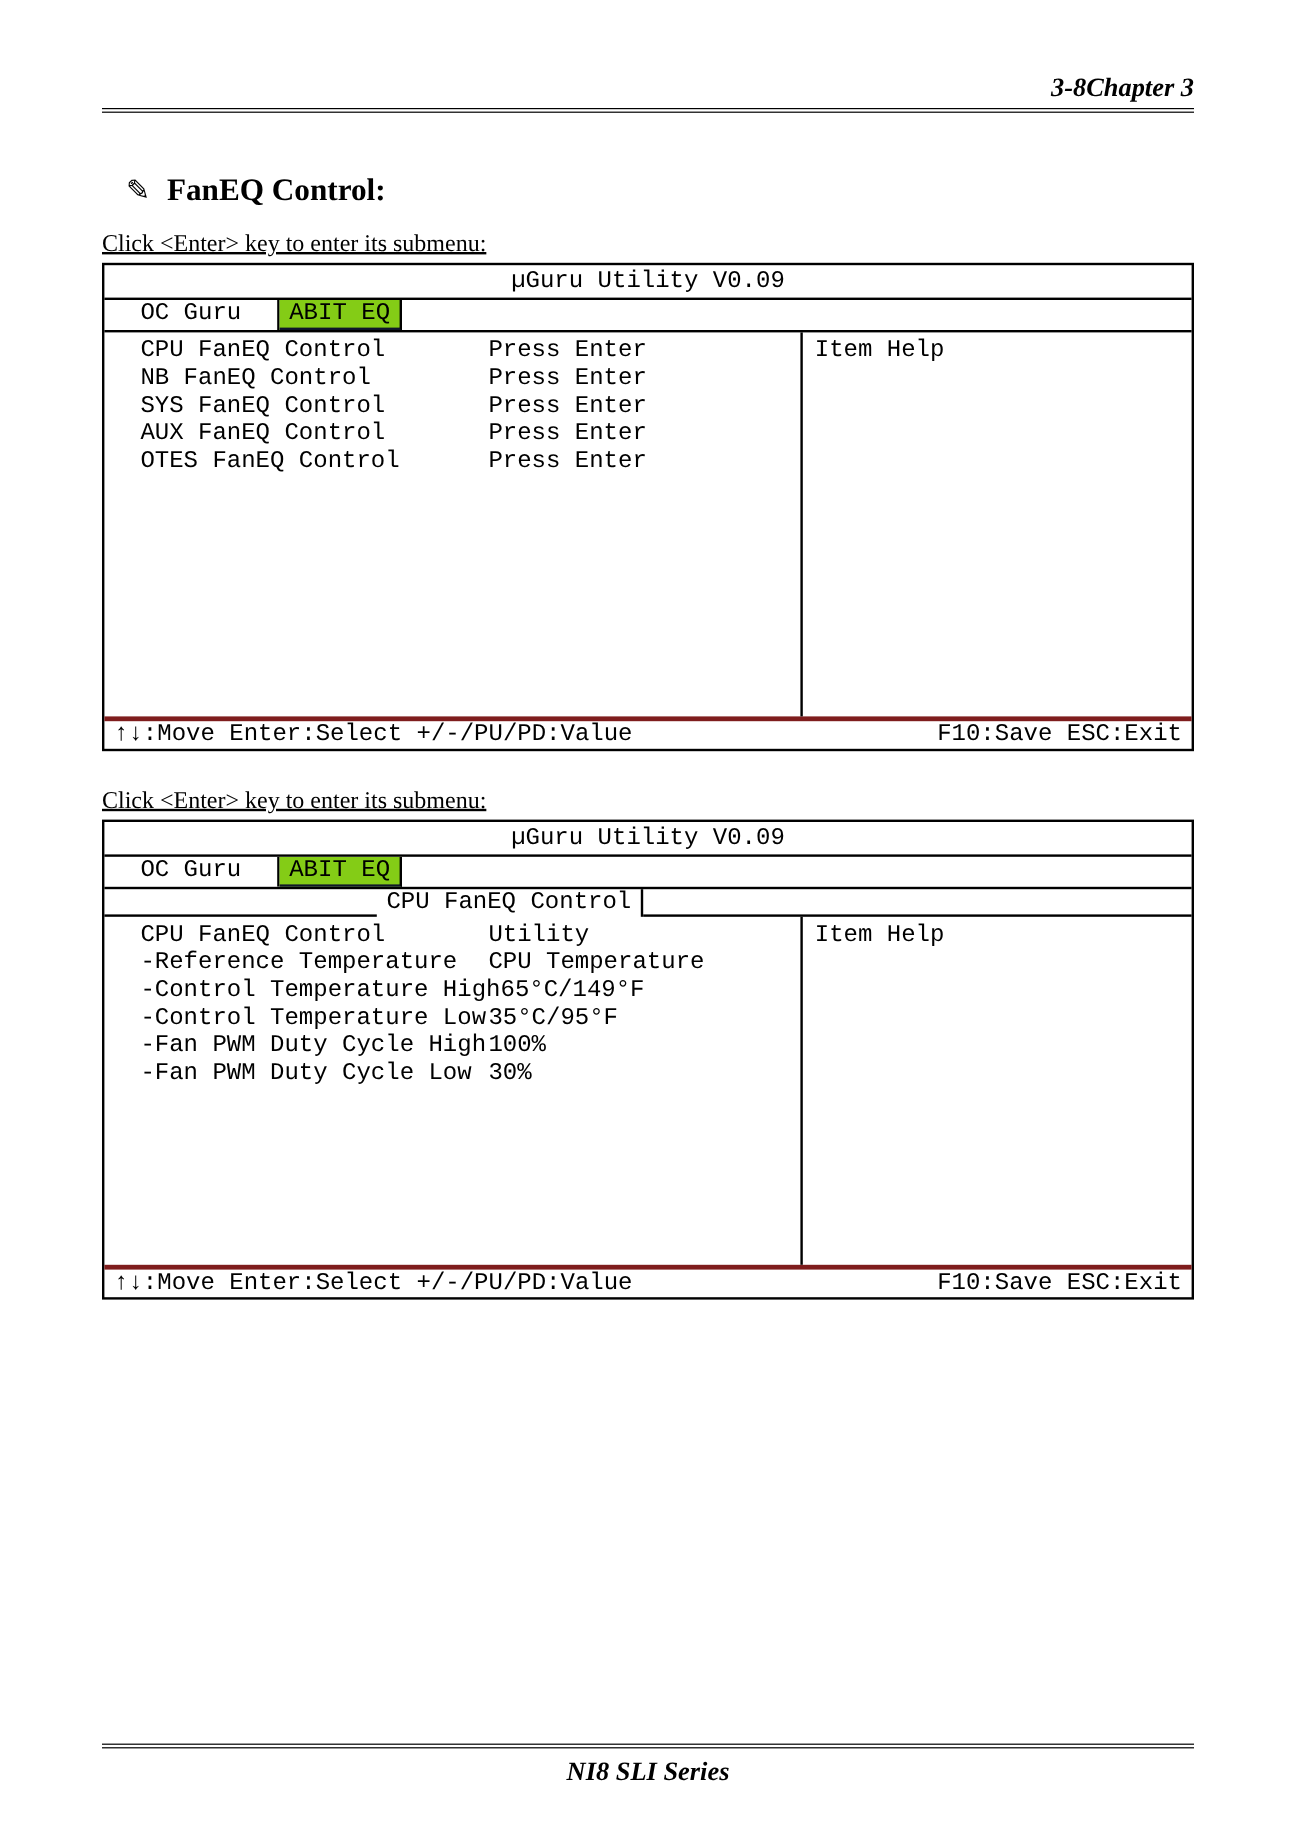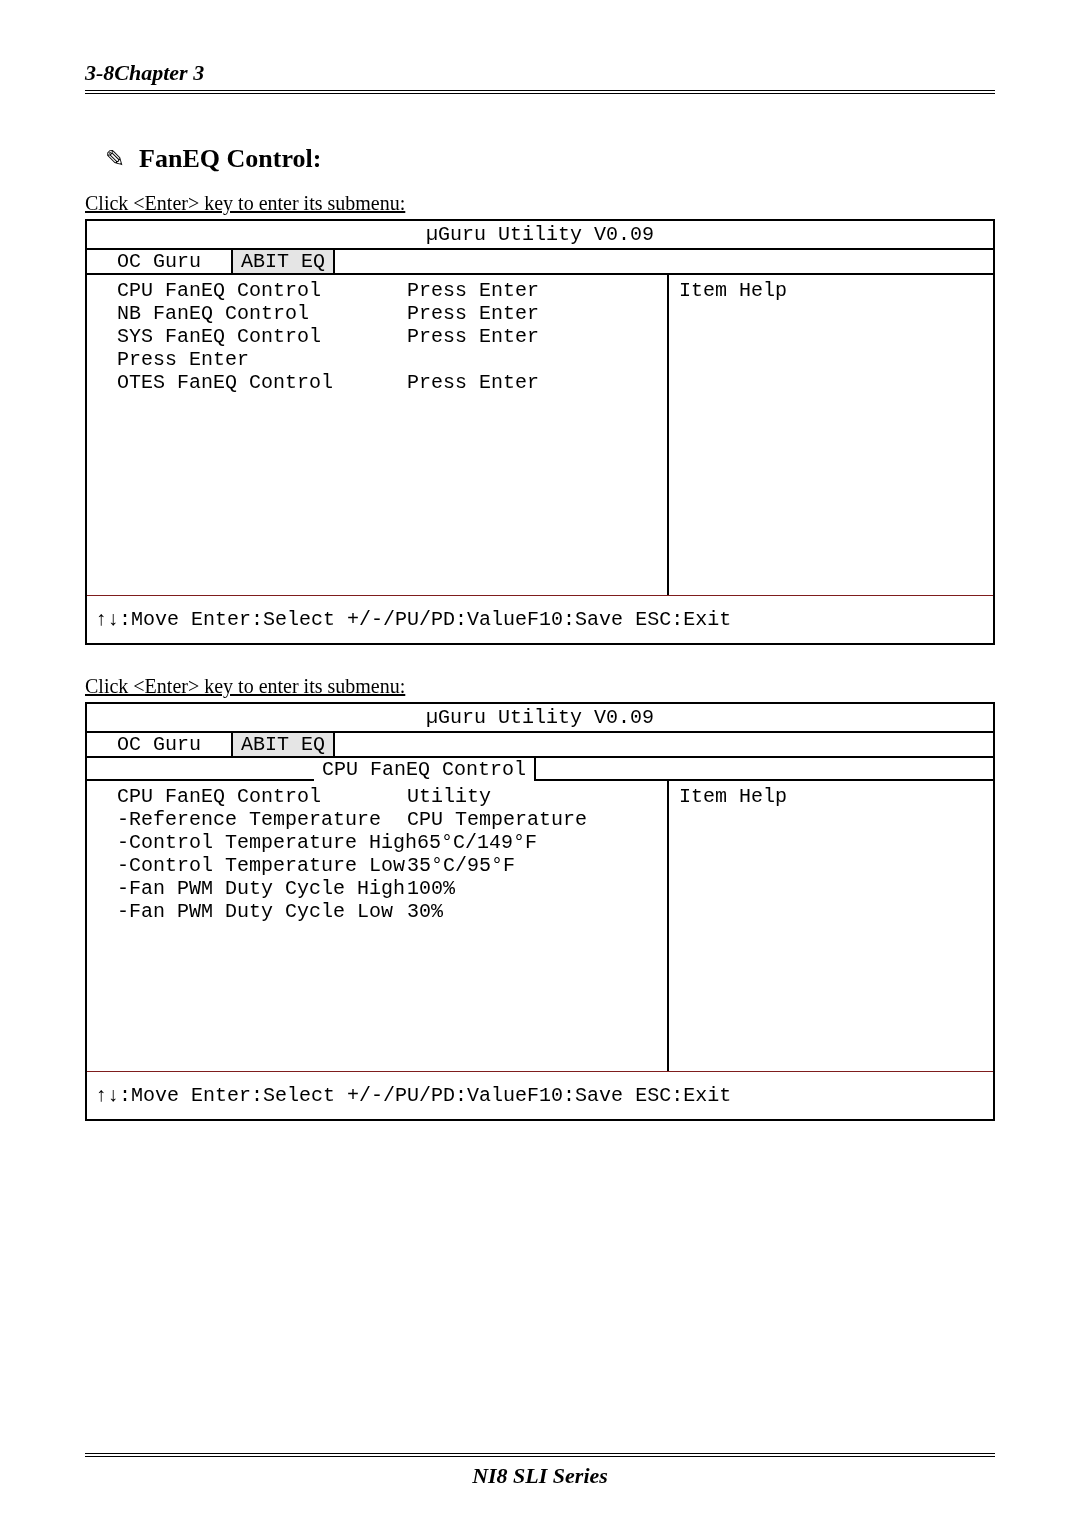--- a/index.html
+++ b/index.html
@@ -10,21 +10,21 @@
     width: 1080px;
     height: 1529px;
     box-sizing: border-box;
     padding: 60px 85px 40px 85px;
     display: flex;
     flex-direction: column;
     color: #000;
   }
   .header-row {
     display: flex;
-    justify-content: flex-start;
+    justify-content: flex-end;
     font-style: italic;
     font-weight: bold;
     font-size: 22px;
     padding-bottom: 4px;
     border-bottom: 4px double #000;
     margin-bottom: 50px;
   }
   .section-title-row {
     display: flex;
     align-items: center;
@@ -66,23 +66,23 @@
     white-space: nowrap;
   }
   .tab.inactive {
     padding-left: 30px;
     padding-right: 30px;
     border-right: 2px solid #000;
     border-bottom: 0;
   }
   .tab.active {
     border-right: 2px solid #000;
-    background: #e5e5e5;
+    background: #84cc16;
     margin-bottom: -2px;
-    border-bottom: 2px solid #0f172a;
+    border-bottom: 4px solid #0f172a;
     padding: 0 8px;
   }
   .subtabs-row {
     display: flex;
   }
   .subtab-spacer {
     border-bottom: 2px solid #000;
     flex: 0 0 auto;
     width: 227px;
   }
@@ -113,23 +113,24 @@
   }
   .item-row .label {
     flex: 0 0 290px;
     white-space: nowrap;
   }
   .item-row .value {
     flex: 1;
     white-space: nowrap;
   }
   .footer-row {
-    border-top: 1px solid #7f1d1d;
-    display: flex;
-    padding: 12px 8px;
+    border-top: 4px solid #7f1d1d;
+    display: flex;
+    justify-content: space-between;
+    padding: 0 8px;
   }
   .arrow {
     font-family: "Courier New", monospace;
   }
   .page-footer {
     margin-top: auto;
     border-top: 4px double #000;
     padding-top: 6px;
     font-style: italic;
     font-weight: bold;
@@ -166,20 +167,21 @@
       </div>
       <div class="item-row">
         <span class="label">NB FanEQ Control</span>
         <span class="value">Press Enter</span>
       </div>
       <div class="item-row">
         <span class="label">SYS FanEQ Control</span>
         <span class="value">Press Enter</span>
       </div>
       <div class="item-row">
+        <span class="label">AUX FanEQ Control</span>
         <span class="value">Press Enter</span>
       </div>
       <div class="item-row">
         <span class="label">OTES FanEQ Control</span>
         <span class="value">Press Enter</span>
       </div>
     </div>
     <div class="right">
       <span>Item Help</span>
     </div>

